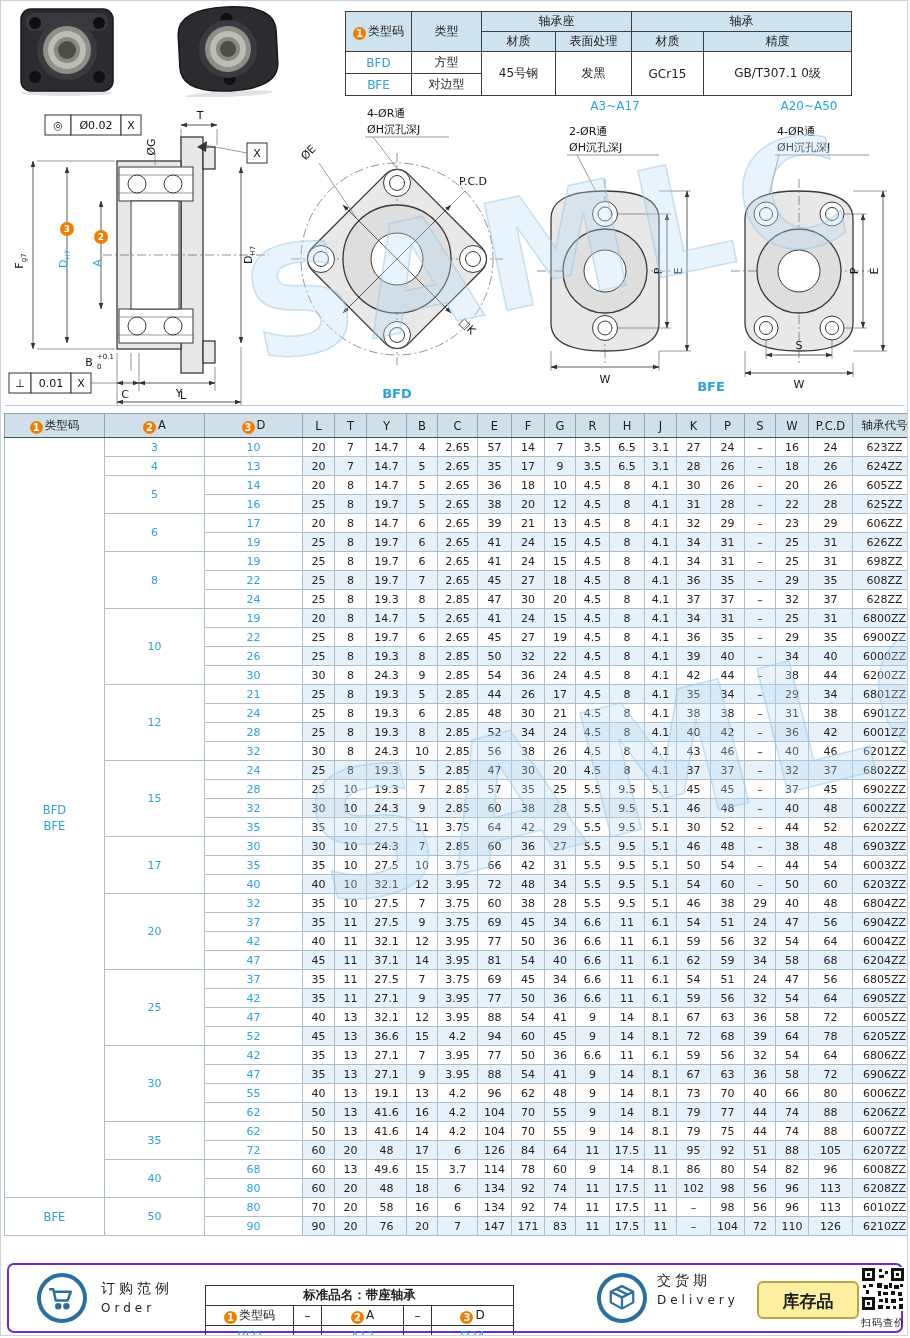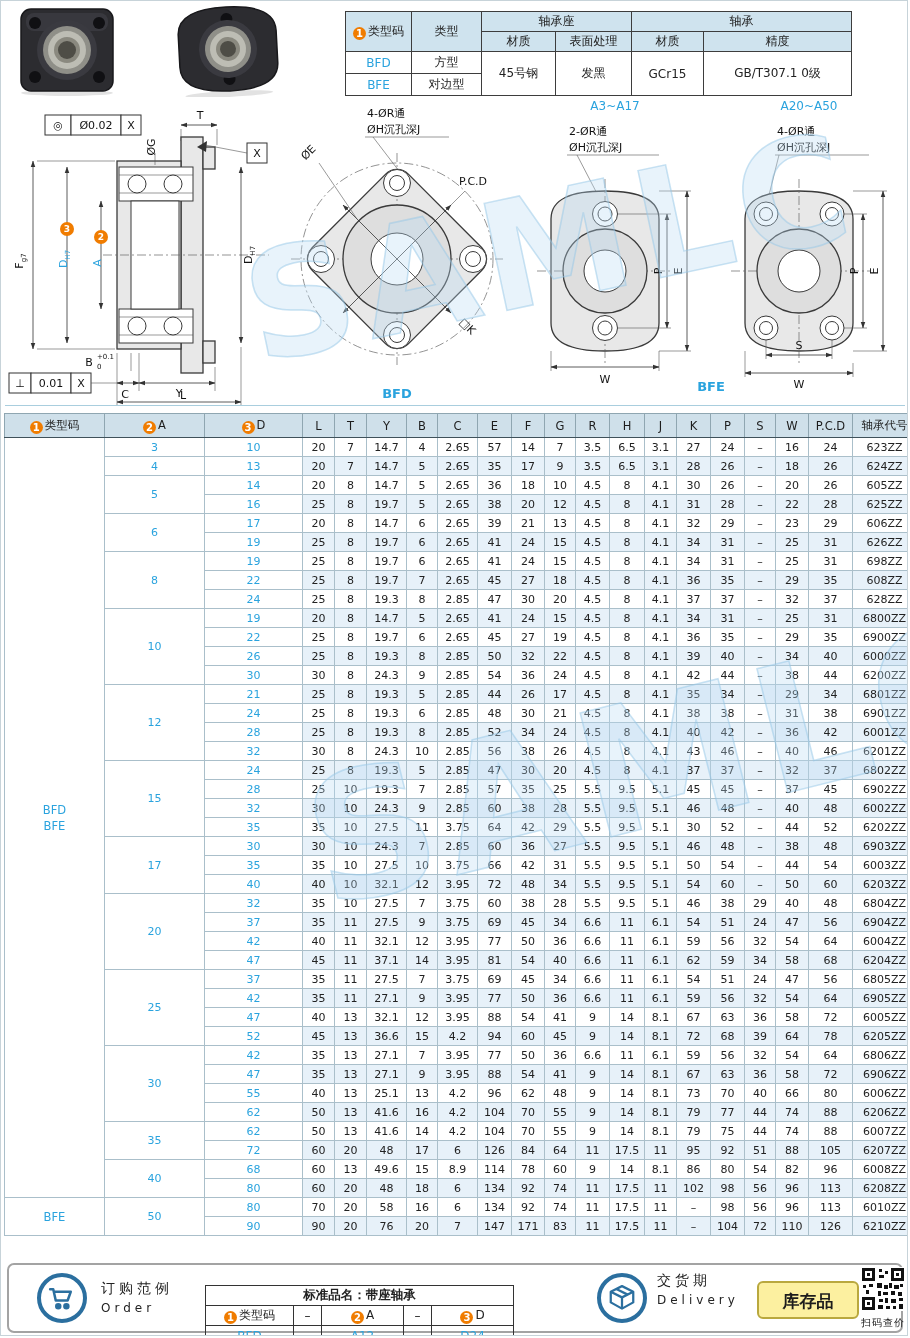--- a/index.html
+++ b/index.html
@@ -43,21 +43,21 @@
   .spec-wrap { position:absolute; left:3px; top:412px; width:902px; }
   .spec { border-collapse:collapse; table-layout:fixed; width:902px; border:1.5px solid #3f515a; }
   .spec th { background:#cfe0ea; font-weight:normal; font-size:11.5px; color:#1d1d1d; border:1px solid #8fa6b1; border-bottom:1px solid #3f515a; height:24px; padding:0; white-space:nowrap; overflow:hidden; }
   .spec td { border:1px solid #aabfca; font-size:11px; text-align:center; height:19px; padding:0; color:#222; white-space:nowrap; overflow:hidden; background:#fff; }
   .spec tr.gstart td { border-top:1px solid #3f515a; }
   .spec td.code-cell, .spec td.a-cell, .spec td.d-cell { color:#2aa3de; background:#fff; }
   .spec td.code-cell { font-size:11.5px; line-height:16px; }
   .spec tr.alt td.num-cell { background:#e7f1f9; }
 
   
-  .footer-box { position:absolute; left:6px; top:1262px; width:896px; height:70px; border:2px solid #a3a3a3; border-radius:7px; background:#fff; }
+  .footer-box { position:absolute; left:6px; top:1262px; width:896px; height:70px; border:2px solid #6d28d9; border-radius:7px; background:#fff; }
   .iconring { position:absolute; width:50px; height:50px; border:4px solid #2b6f9f; border-radius:50%; background:#fff; display:flex; align-items:center; justify-content:center; }
   .flabel-cn { font-size:14px; color:#222; letter-spacing:4px; }
   .flabel-en { font-size:12px; color:#222; letter-spacing:4px; margin-top:3px; }
   .ex-table { position:absolute; left:196px; top:20px; border-collapse:collapse; table-layout:fixed; width:272px; }
   .ex-table td { border:1px solid #333; text-align:center; font-size:12px; height:20px; padding:0; color:#222; }
   .ex-table .ex-title { font-weight:bold; font-size:12.5px; }
   .ex-table .ex-vals td { color:#2aa3de; }
   .stock-btn { position:absolute; left:748px; top:16px; width:102px; height:38px; line-height:36px; text-align:center; background:#fcf0a0; border:2px solid #b9a83e; border-radius:6px; font-size:17px; font-weight:600; color:#1c1c1c; }
   .qr-wrap { position:absolute; left:850px; top:2px; width:48px; text-align:center; }
   .qr-cap { font-size:10px; color:#222; margin-top:1px; letter-spacing:1px; }
@@ -1070,21 +1070,21 @@
             <td class="num-cell">63</td>
             <td class="num-cell">36</td>
             <td class="num-cell">58</td>
             <td class="num-cell">72</td>
             <td class="num-cell">6906ZZ</td>
           </tr>
           <tr>
             <td class="d-cell">55</td>
             <td class="num-cell">40</td>
             <td class="num-cell">13</td>
-            <td class="num-cell">25.1</td>
+            <td class="num-cell">19.1</td>
             <td class="num-cell">13</td>
             <td class="num-cell">4.2</td>
             <td class="num-cell">96</td>
             <td class="num-cell">62</td>
             <td class="num-cell">48</td>
             <td class="num-cell">9</td>
             <td class="num-cell">14</td>
             <td class="num-cell">8.1</td>
             <td class="num-cell">73</td>
             <td class="num-cell">70</td>
@@ -1154,21 +1154,21 @@
             <td class="num-cell">105</td>
             <td class="num-cell">6207ZZ</td>
           </tr>
           <tr class="gstart">
             <td rowspan="2" class="a-cell">40</td>
             <td class="d-cell">68</td>
             <td class="num-cell">60</td>
             <td class="num-cell">13</td>
             <td class="num-cell">49.6</td>
             <td class="num-cell">15</td>
-            <td class="num-cell">8.9</td>
+            <td class="num-cell">3.7</td>
             <td class="num-cell">114</td>
             <td class="num-cell">78</td>
             <td class="num-cell">60</td>
             <td class="num-cell">9</td>
             <td class="num-cell">14</td>
             <td class="num-cell">8.1</td>
             <td class="num-cell">86</td>
             <td class="num-cell">80</td>
             <td class="num-cell">54</td>
             <td class="num-cell">82</td>

